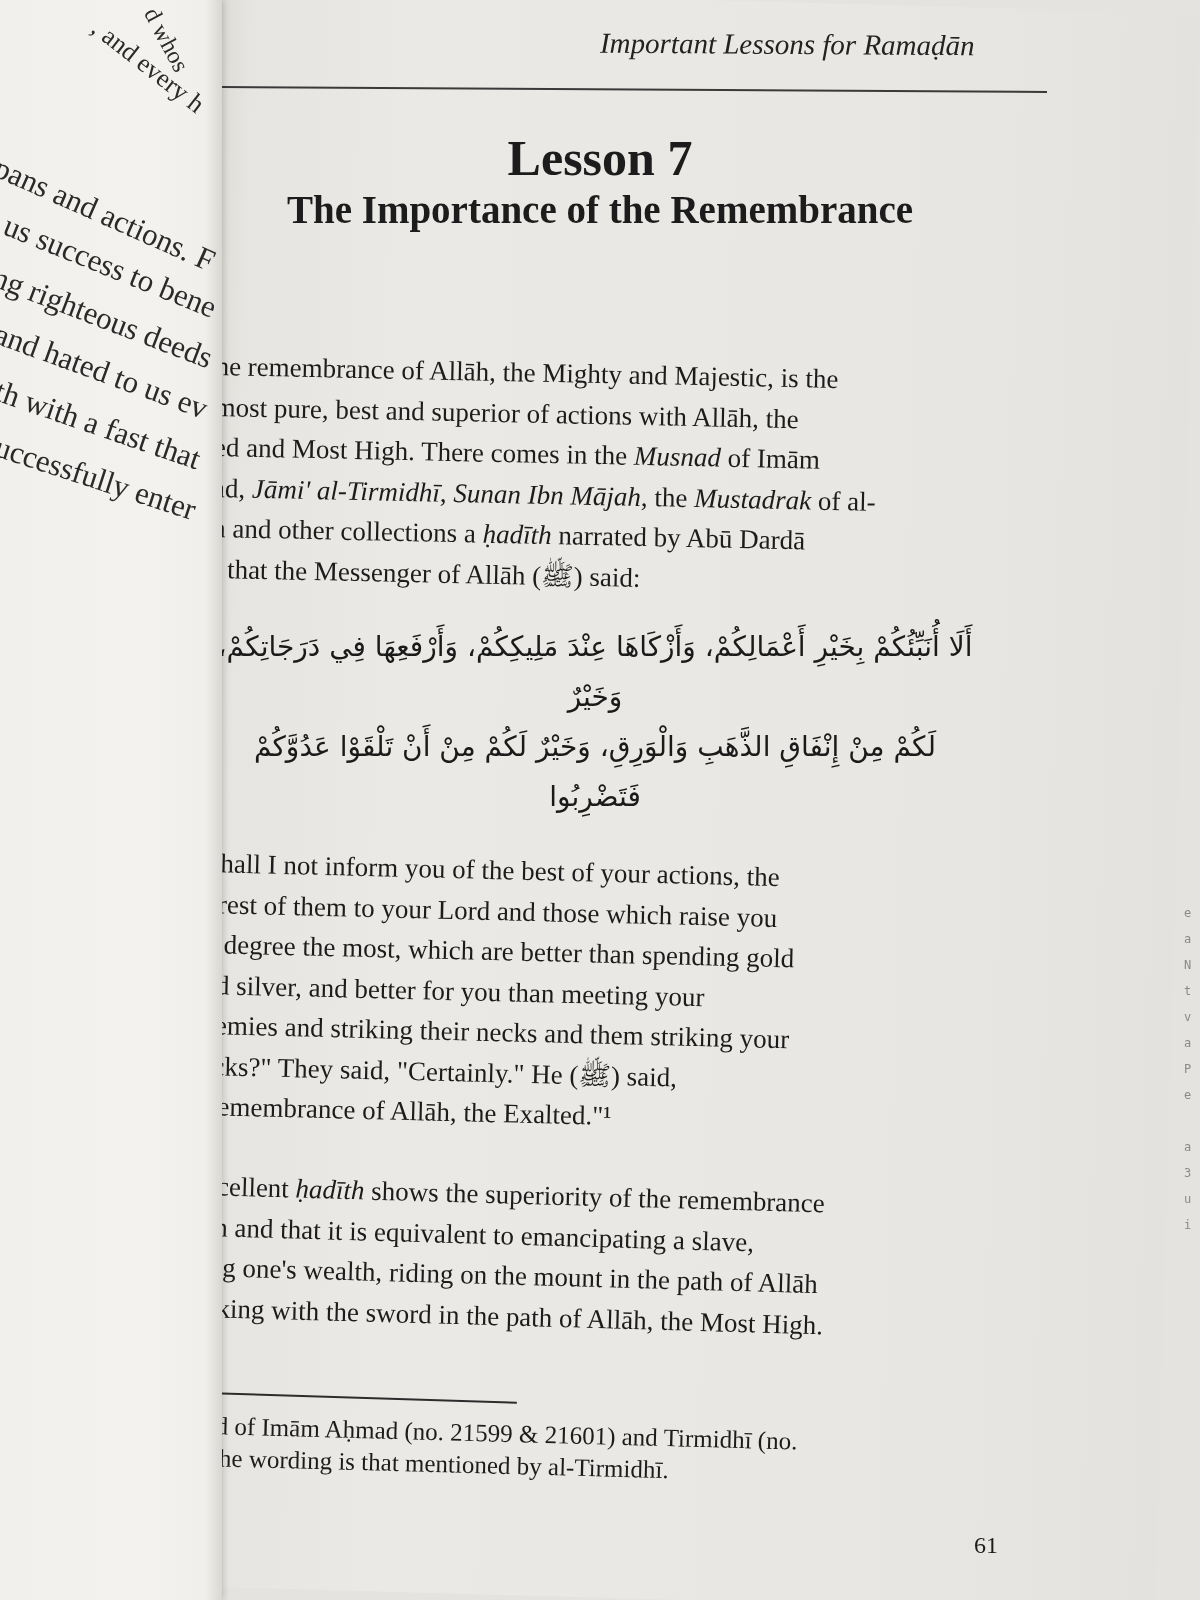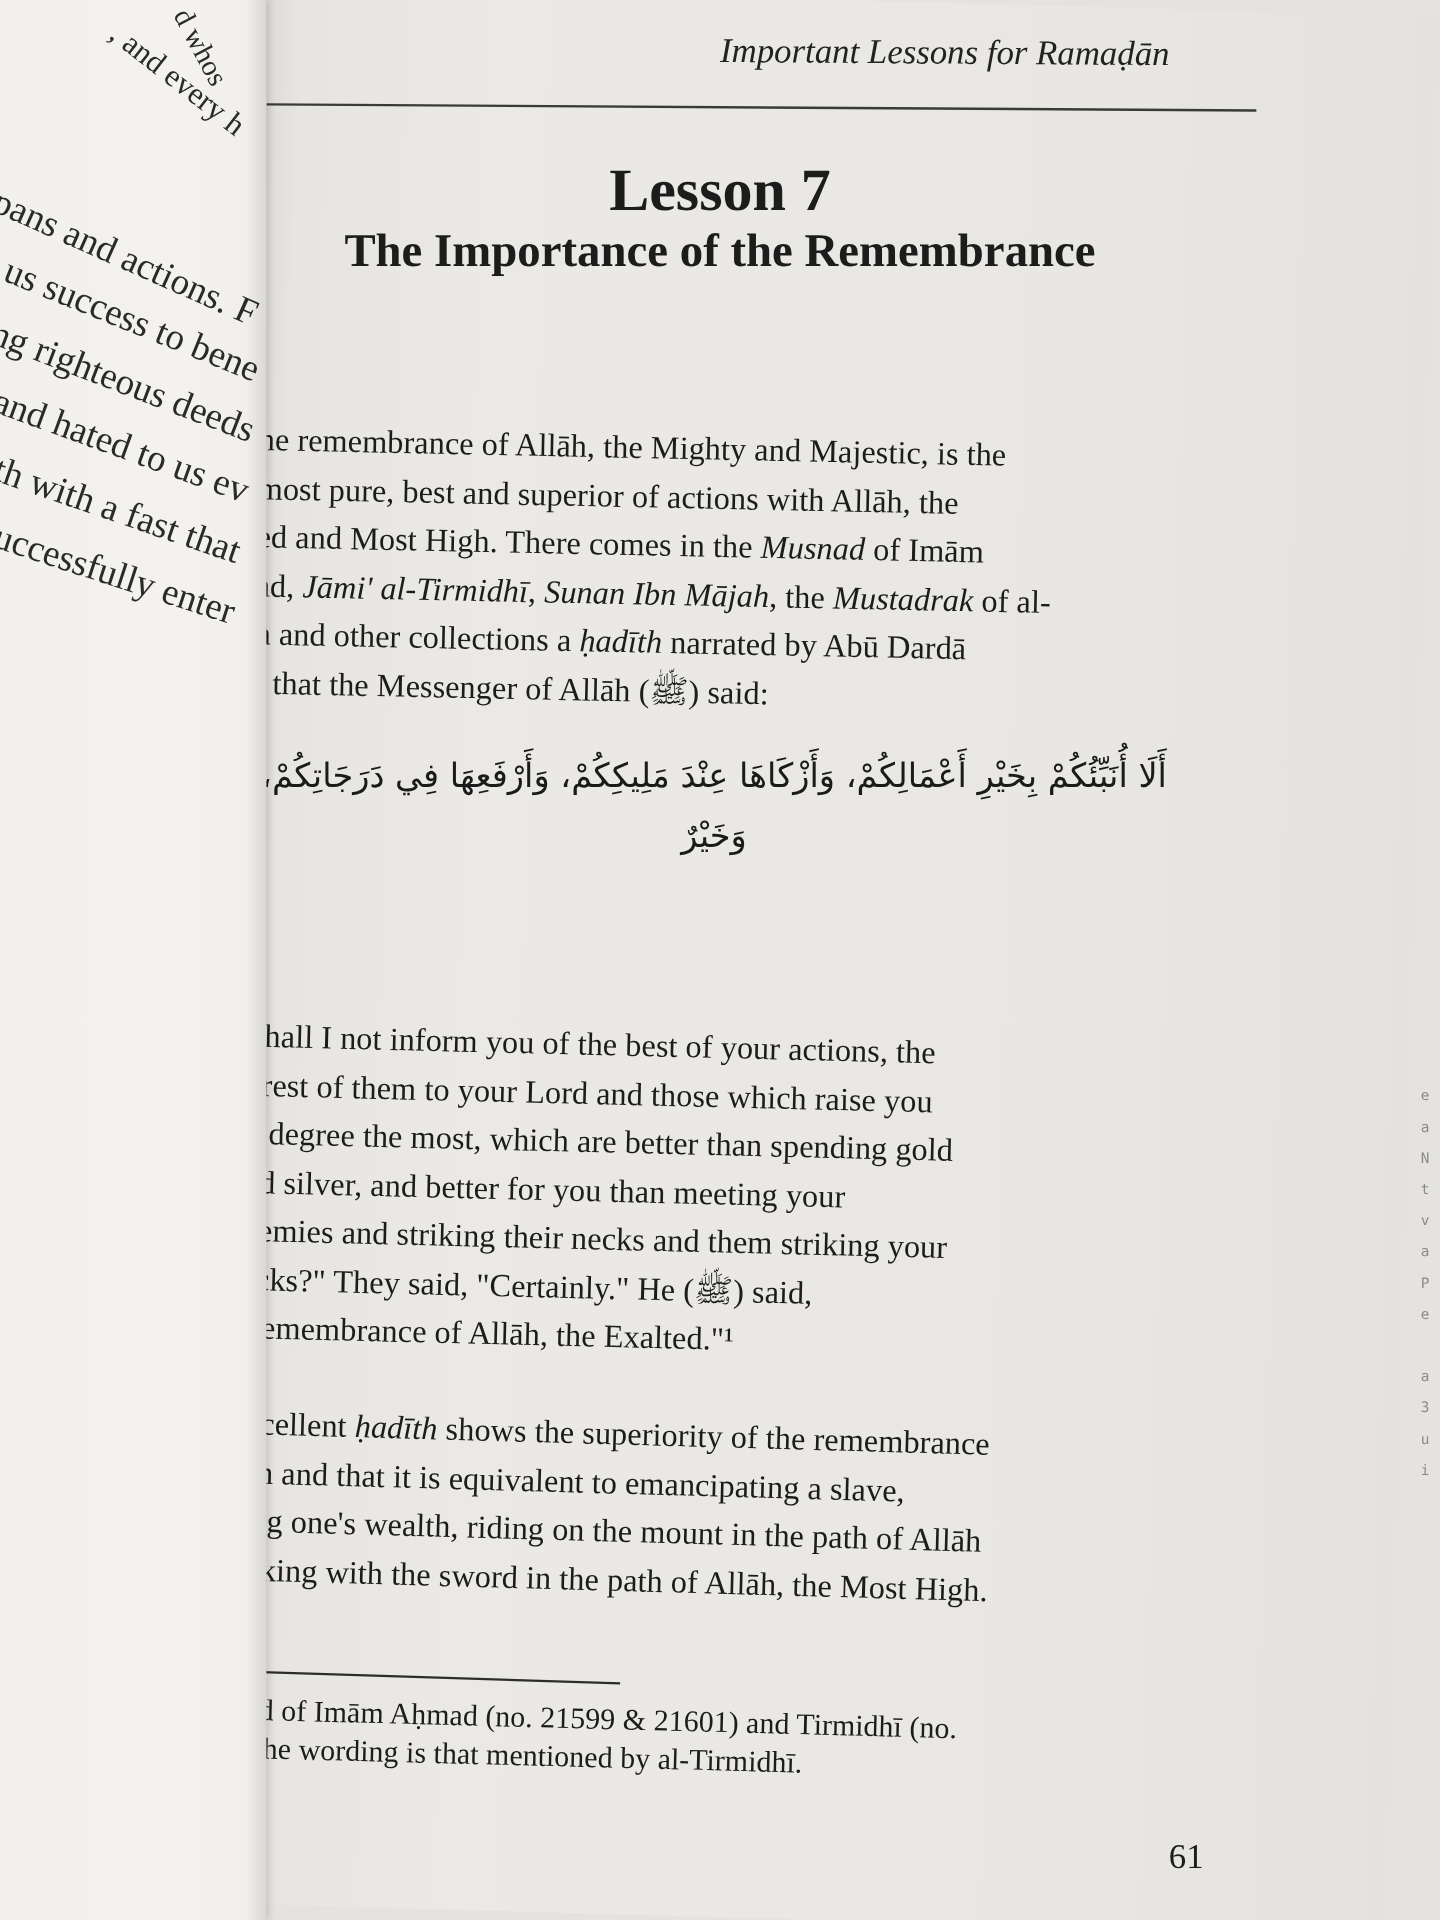--- a/index.html
+++ b/index.html
@@ -53,21 +53,21 @@
     position: absolute; left: 215px; top: 622px; width: 760px;
     direction: rtl; text-align: center; font-size: 28px; line-height: 50px;
     font-family: "DejaVu Sans", sans-serif; color: #1a1a1a;
   }
   .arabic .ln { display: block; }
   .fn-rule {
     position: absolute; left: 205px; top: 1392px; width: 312px; height: 2px;
     background: #2c2c2c; transform: rotate(1.8deg); transform-origin: 0 0;
   }
   .footnote { position: absolute; left: 205px; top: 1410px; font-size: 25px; line-height: 32px; white-space: nowrap; transform: rotate(1.5deg); transform-origin: 0 0; }
-  .page-num { position: absolute; left: 974px; top: 1532px; font-size: 29px; }
+  .page-num { position: absolute; left: 974px; top: 1532px; font-size: 24px; }
   .shadow-gutter {
     position: absolute; left: 205px; top: 0; width: 18px; height: 1600px; z-index: 2;
     background: linear-gradient(90deg, rgba(0,0,0,0.18), rgba(0,0,0,0));
   }
 </style>
 </head>
 <body>
 
 <div class="page-right"></div>
 <div class="shadow-gutter"></div>
@@ -95,20 +95,21 @@
   <span class="ln">he remembrance of Allāh, the Mighty and Majestic, is the</span>
   <span class="ln">most pure, best and superior of actions with Allāh, the</span>
   <span class="ln">ed and Most High. There comes in the <span class="i">Musnad</span> of Imām</span>
   <span class="ln">ad, <span class="i">Jāmi' al-Tirmidhī</span>, <span class="i">Sunan Ibn Mājah</span>, the <span class="i">Mustadrak</span> of al-</span>
   <span class="ln">n and other collections a <span class="i">ḥadīth</span> narrated by Abū Dardā</span>
   <span class="ln">) that the Messenger of Allāh (ﷺ) said:</span>
 </div>
 
 <div class="arabic">
   <span class="ln">أَلَا أُنَبِّئُكُمْ بِخَيْرِ أَعْمَالِكُمْ، وَأَزْكَاهَا عِنْدَ مَلِيكِكُمْ، وَأَرْفَعِهَا فِي دَرَجَاتِكُمْ، وَخَيْرٌ</span>
+  <span class="ln">لَكُمْ مِنْ إِنْفَاقِ الذَّهَبِ وَالْوَرِقِ، وَخَيْرٌ لَكُمْ مِنْ أَنْ تَلْقَوْا عَدُوَّكُمْ فَتَضْرِبُوا</span>
 </div>
 
 <div class="para" style="left:206px;top:843px;transform:rotate(1.4deg);transform-origin:0 0;">
   <span class="ln">Shall I not inform you of the best of your actions, the</span>
   <span class="ln">urest of them to your Lord and those which raise you</span>
   <span class="ln">n degree the most, which are better than spending gold</span>
   <span class="ln">nd silver, and better for you than meeting your</span>
   <span class="ln">nemies and striking their necks and them striking your</span>
   <span class="ln">ecks?" They said, "Certainly." He (ﷺ) said,</span>
   <span class="ln">Remembrance of Allāh, the Exalted."¹</span>

